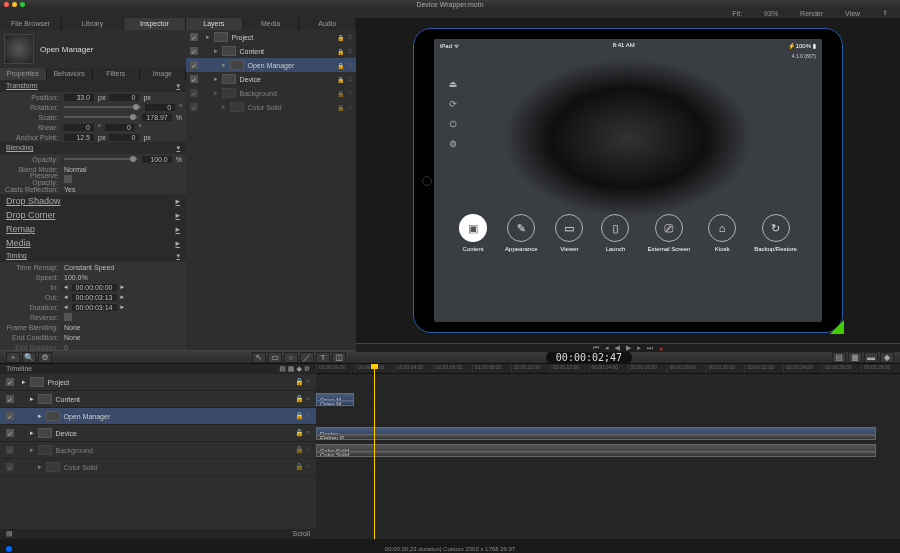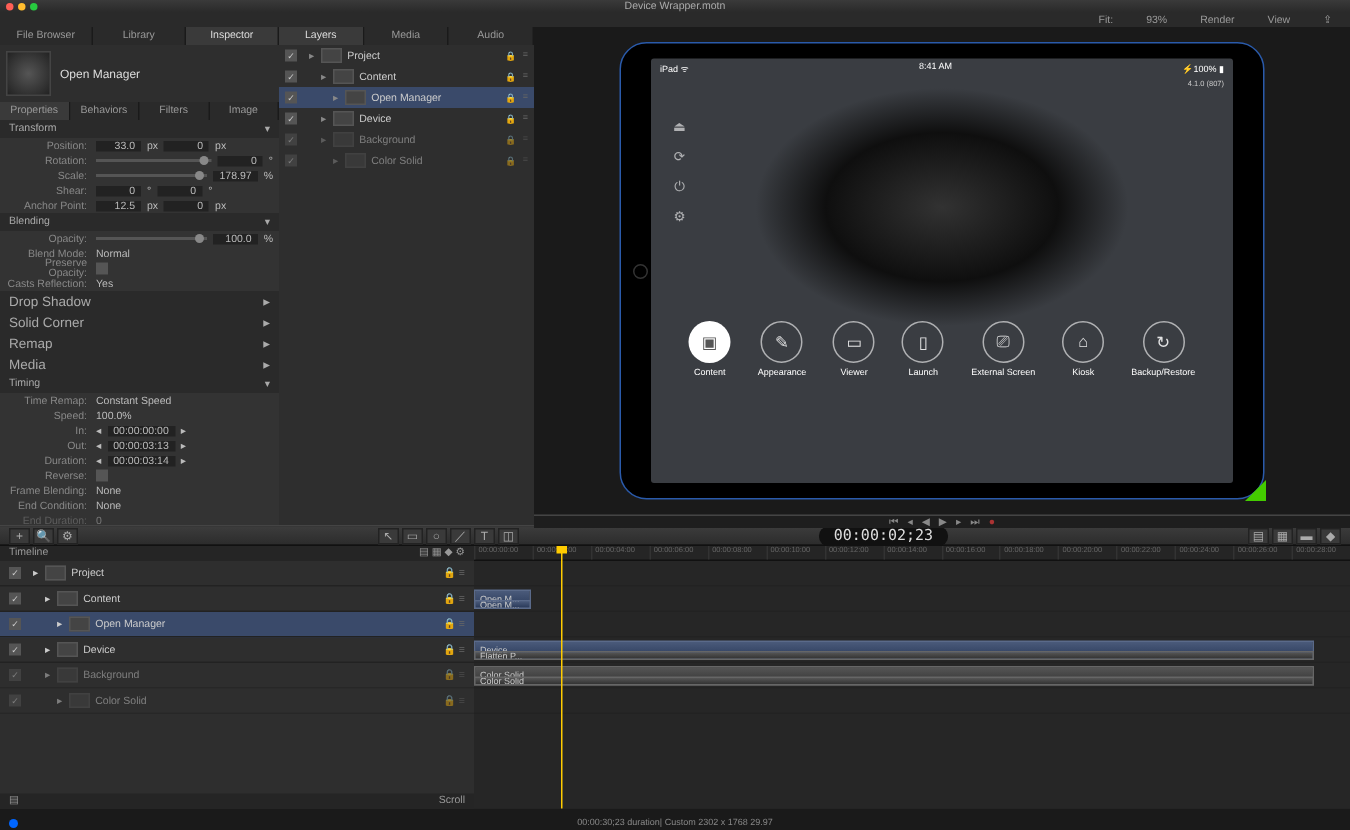--- a/index.html
+++ b/index.html
@@ -17,21 +17,21 @@
 .tabs { display: flex; height: 12px; background: #2a2a2a; font-size: 7px; }
 .tab { flex: 1; text-align: center; line-height: 12px; color: #999; border-right: 1px solid #1a1a1a; }
 .tab.active { background: #3a3a3a; color: #ddd; }
 .insp-header { height: 38px; background: #2e2e2e; display: flex; align-items: center; padding: 4px; gap: 6px; }
 .thumb { width: 30px; height: 30px; background: radial-gradient(circle,#555,#222); border: 1px solid #444; }
 .subtabs { display: flex; height: 12px; background: #2a2a2a; font-size: 7px; }
 .subtab { flex: 1; text-align: center; line-height: 12px; color: #999; border-right: 1px solid #1a1a1a; }
 .subtab.active { background: #3a3a3a; }
 .params { flex: 1; overflow: auto; background: #333; }
 .param-section { font-size: 7px; }
-.section-head { background: #2a2a2a; padding: 2px 6px; color: #aaa; display: flex; justify-content: space-between; }
+.section-head { background: #2a2a2a; padding: 2px 6px; color: #aaa; display: flex; justify-content: space-between; text-decoration: underline; }
 .param-row { display: flex; padding: 1px 4px; align-items: center; height: 10px; }
 .param-label { width: 60px; text-align: right; color: #888; padding-right: 6px; }
 .param-val { flex: 1; display: flex; gap: 4px; align-items: center; color: #bbb; }
 .numfield { background: #222; padding: 0 4px; min-width: 30px; text-align: right; }
 .slider { flex: 1; height: 2px; background: #555; position: relative; }
 .slider::after { content:''; width:6px; height:6px; background:#888; border-radius:50%; position:absolute; top:-2px; right:2px; }
 
 .midcol { width: 170px; background: #2e2e2e; display: flex; flex-direction: column; }
 .layers-list { flex: 1; }
 .layer-row { display: flex; align-items: center; height: 14px; padding: 0 4px; font-size: 7px; gap: 4px; }
@@ -205,21 +205,21 @@
             <div class="param-val">
               <span>Yes</span>
             </div>
           </div>
       </div>
       <div class="section-head">
           <span>Drop Shadow</span>
           <span>▸</span>
         </div>
       <div class="section-head">
-          <span>Solid Corner</span>
+          <span>Drop Corner</span>
           <span>▸</span>
         </div>
       <div class="section-head">
           <span>Remap</span>
           <span>▸</span>
         </div>
       <div class="section-head">
           <span>Media</span>
           <span>▸</span>
         </div>
@@ -416,21 +416,21 @@
     <div class="tool-btn">⚙</div>
   </div>
   <div class="tool-group">
     <div class="tool-btn">↖</div>
     <div class="tool-btn">▭</div>
     <div class="tool-btn">○</div>
     <div class="tool-btn">／</div>
     <div class="tool-btn">T</div>
     <div class="tool-btn">◫</div>
   </div>
-  <div class="timecode">00:00:02;23</div>
+  <div class="timecode">00:00:02;47</div>
   <div class="tool-group">
     <div class="tool-btn">▤</div>
     <div class="tool-btn">▦</div>
     <div class="tool-btn">▬</div>
     <div class="tool-btn">◆</div>
   </div>
 </div>
 
 <div class="timeline">
   <div class="tl-left">

